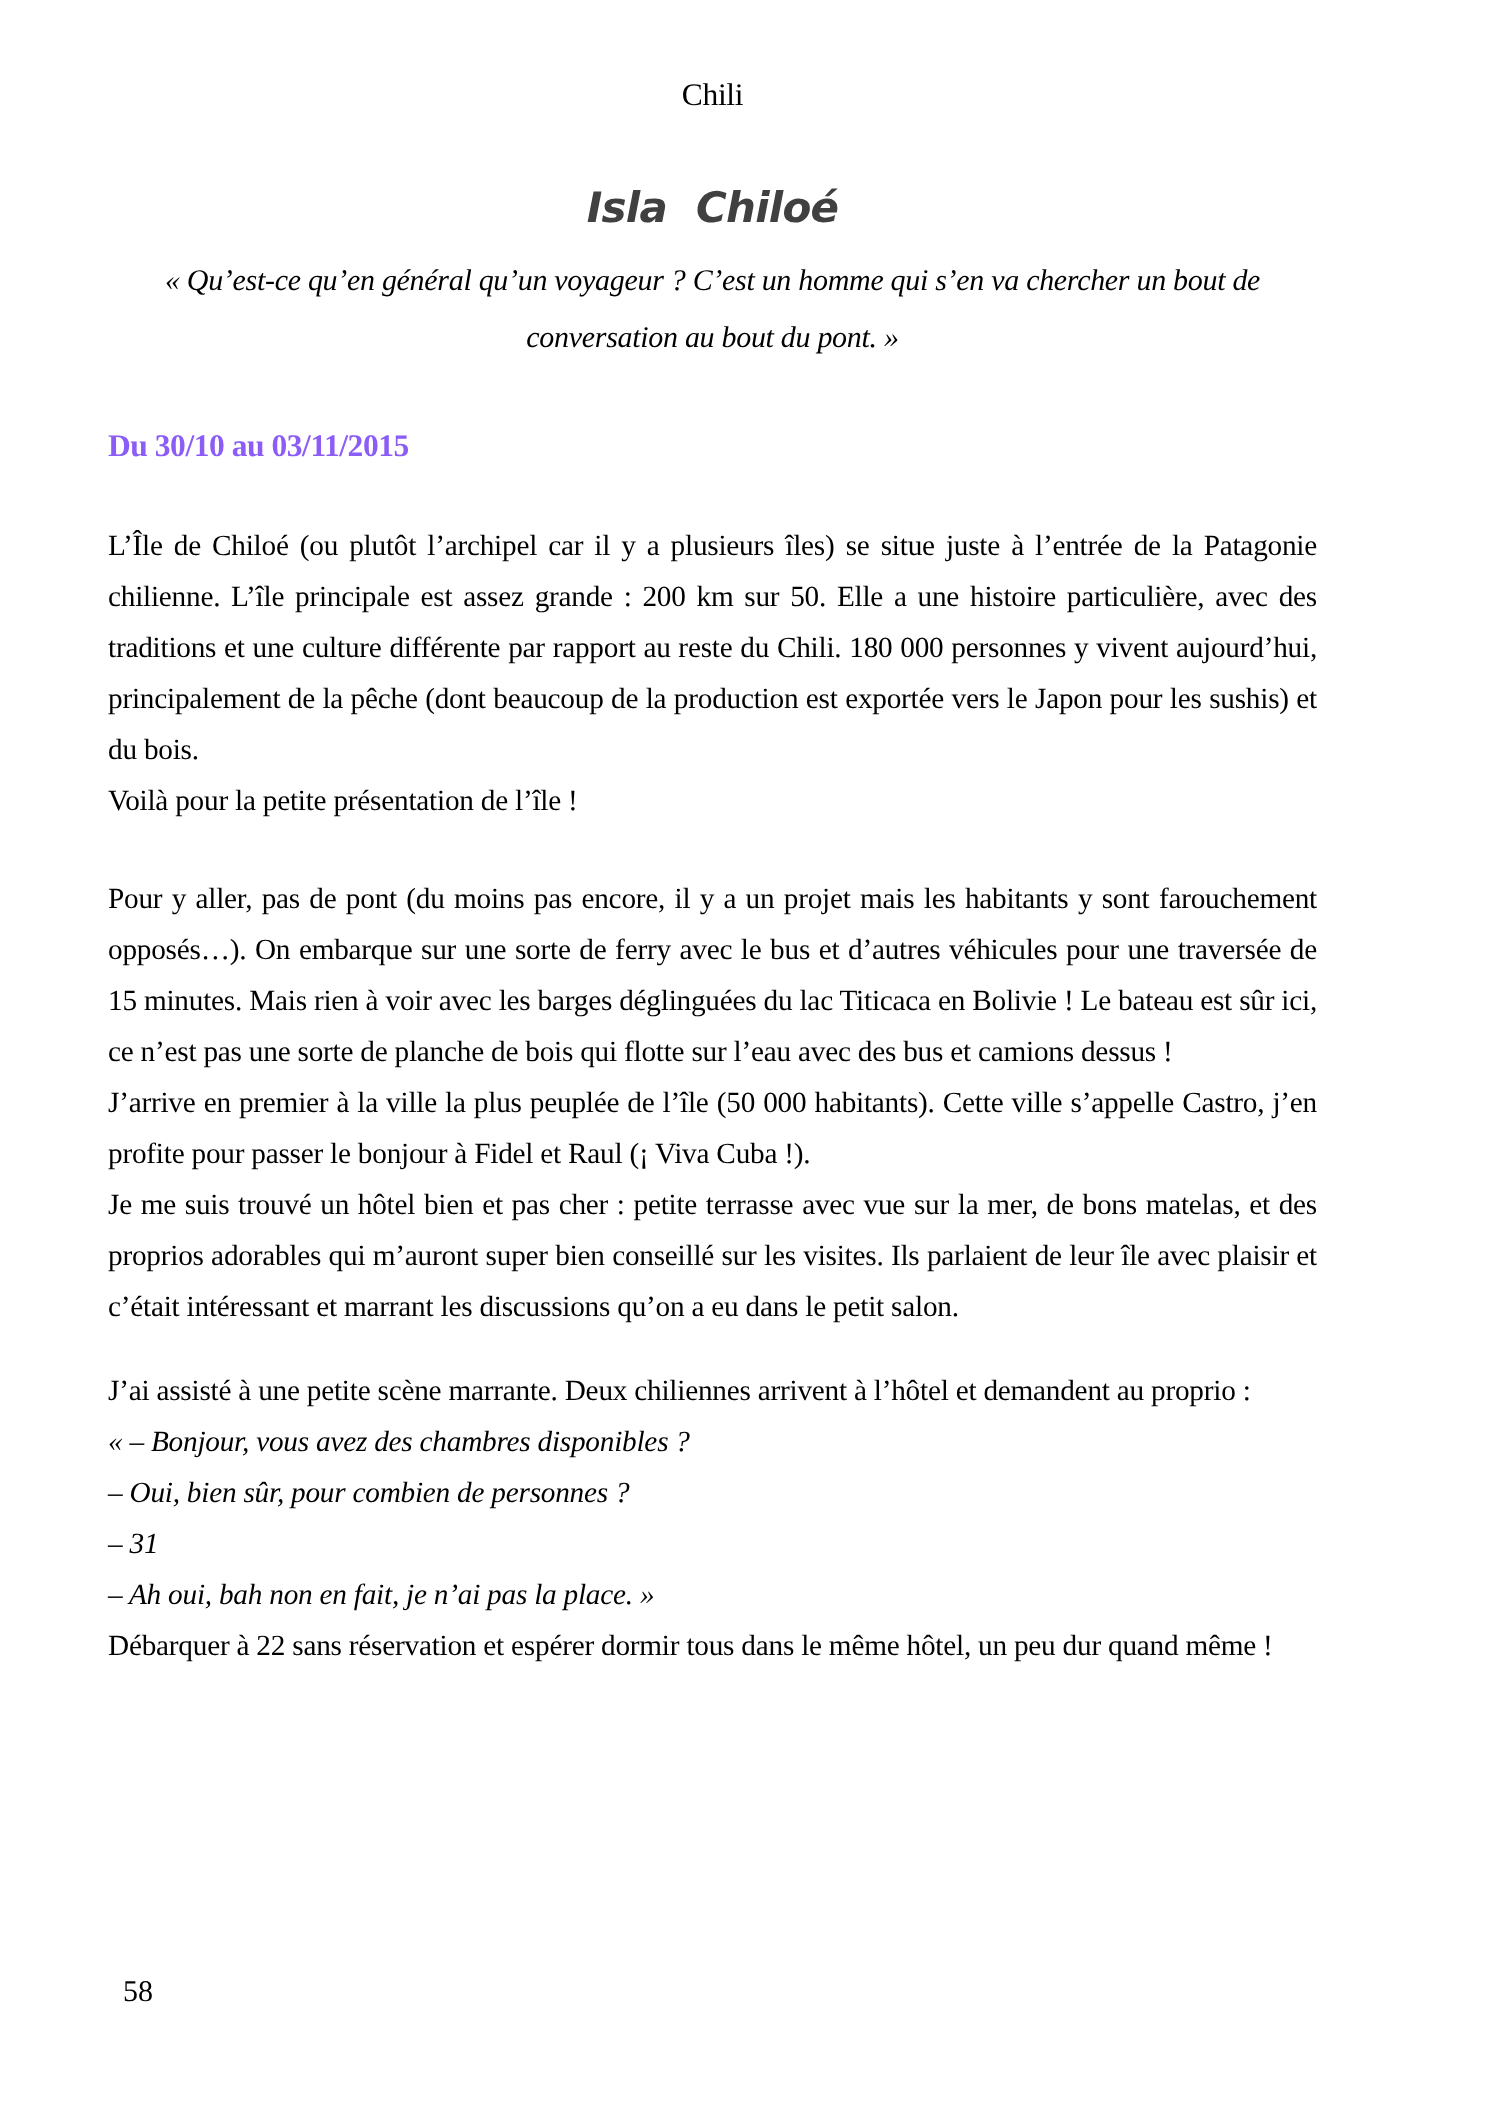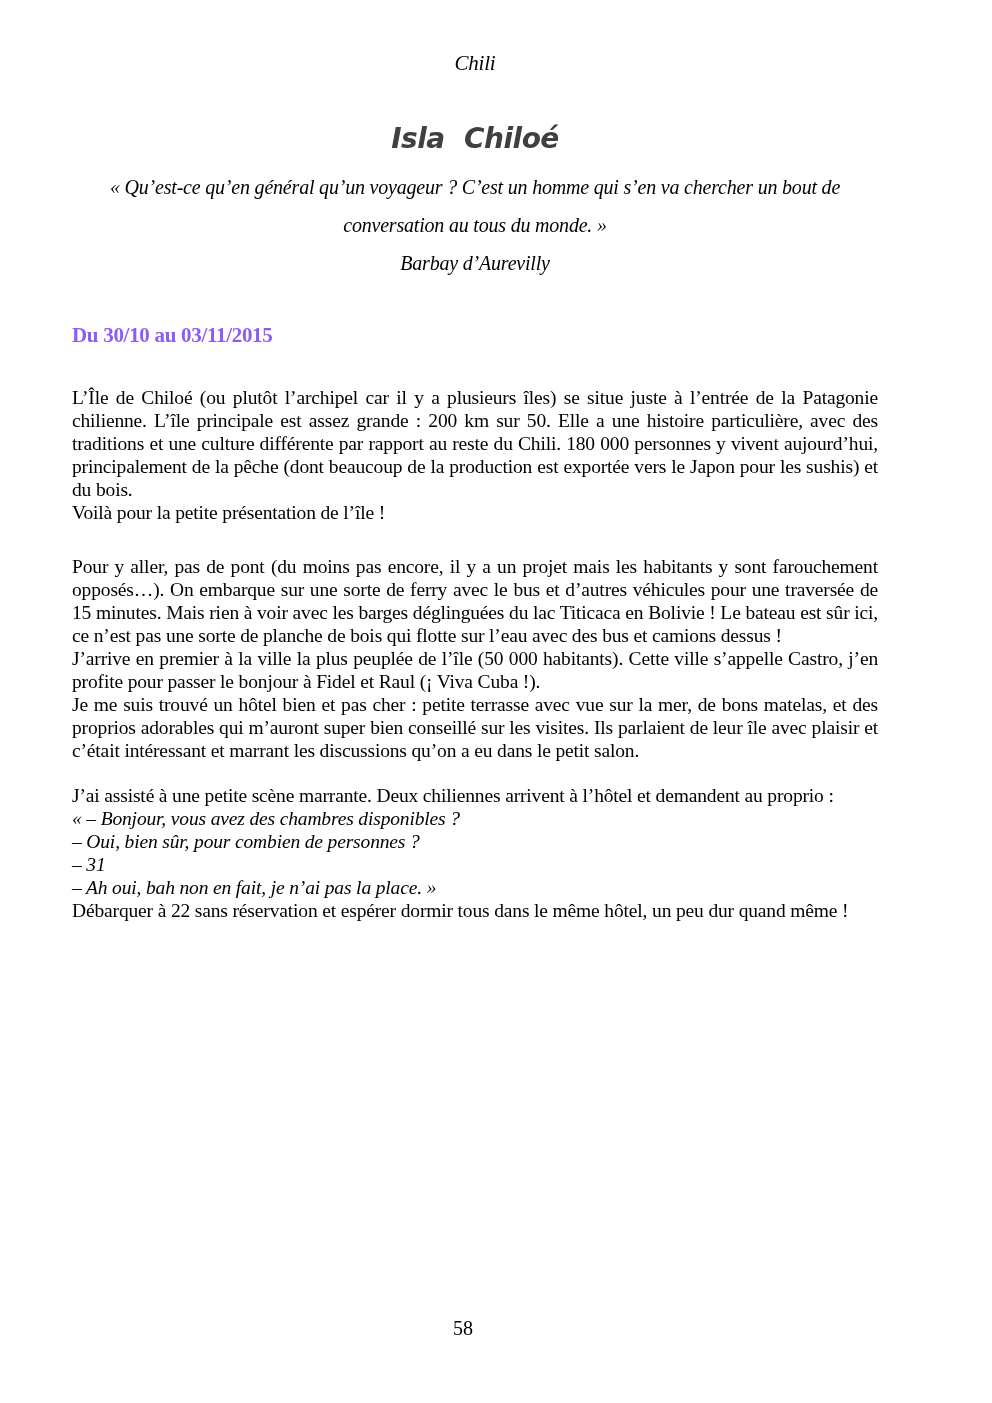--- a/index.html
+++ b/index.html
@@ -15,21 +15,20 @@
     overflow: hidden;
     font-family: "Liberation Serif", serif;
     color: #000000;
   }
   .content {
     padding: 0 114px 0 72px; 
   }
   .doc-header {
     margin-top: 50px;
     text-align: center;
-    font-style: italic;
     font-size: 21px;
     line-height: 26px;
     letter-spacing: -0.2px;
   }
   .main-title {
     margin-top: 44px;
     text-align: center;
     font-family: "DejaVu Sans", sans-serif;
     font-weight: bold;
     font-style: italic;
@@ -50,61 +49,59 @@
   .date-heading {
     margin-top: 40px;
     font-weight: bold;
     font-size: 21px;
     line-height: 30px;
     letter-spacing: -0.3px;
   }
   p.para {
     margin: 0;
     font-size: 19.5px;
-    line-height: 23px;
+    line-height: 34px;
     letter-spacing: -0.15px;
     text-align: justify;
   }
   p.first-para { margin-top: 36px; }
   p.gap-before { margin-top: 31px; }
   p.gap-before-sm { margin-top: 22px; }
   p.subheading {
     margin-top: 16px;
     font-weight: bold;
     font-style: italic;
     text-align: left;
   }
   p.dialogue {
     font-style: italic;
     text-align: left;
   }
   .footer {
     position: absolute;
     top: 1314px;
-    left: 60px;
+    left: 82px;
     width: 806px;
-    text-align: center;
     font-size: 20px;
     line-height: 28px;
   }
 </style>
 </head>
 <body>
 
 <div class="page">
   <div class="content">
 
     <div class="doc-header">Chili</div>
 
     <div class="main-title" style="color: #404040;">Isla Chiloé</div>
 
     <div class="epigraph">
       <div>« Qu’est-ce qu’en général qu’un voyageur ? C’est un homme qui s’en va chercher un bout de</div>
-      <div>conversation au tous du monde. »</div>
-      <div>Barbay d’Aurevilly</div>
+      <div>conversation au bout du pont. »</div>
     </div>
 
     <div class="date-heading" style="color: #8b5cf6;">Du 30/10 au 03/11/2015</div>
 
     <p class="para first-para">L’Île de Chiloé (ou plutôt l’archipel car il y a plusieurs îles) se situe juste à l’entrée de la Patagonie chilienne. L’île principale est assez grande : 200 km sur 50. Elle a une histoire particulière, avec des traditions et une culture différente par rapport au reste du Chili. 180 000 personnes y vivent aujourd’hui, principalement de la pêche (dont beaucoup de la production est exportée vers le Japon pour les sushis) et du bois.</p>
 
     <p class="para">Voilà pour la petite présentation de l’île !</p>
 
     <p class="para gap-before">Pour y aller, pas de pont (du moins pas encore, il y a un projet mais les habitants y sont farouchement opposés…). On embarque sur une sorte de ferry avec le bus et d’autres véhicules pour une traversée de 15 minutes. Mais rien à voir avec les barges déglinguées du lac Titicaca en Bolivie ! Le bateau est sûr ici, ce n’est pas une sorte de planche de bois qui flotte sur l’eau avec des bus et camions dessus !</p>
 

